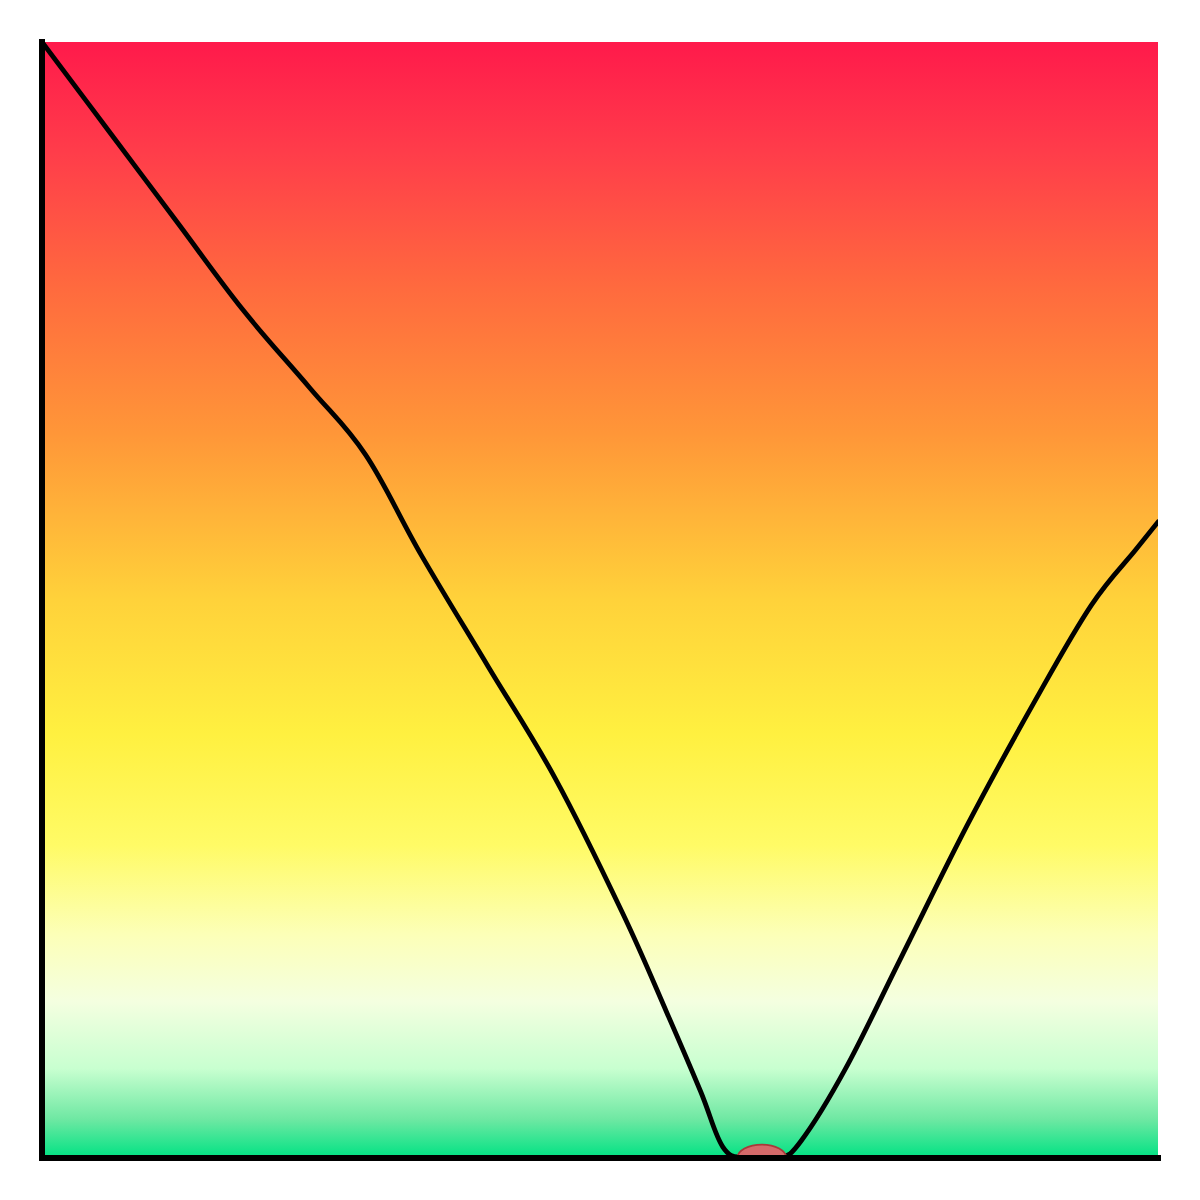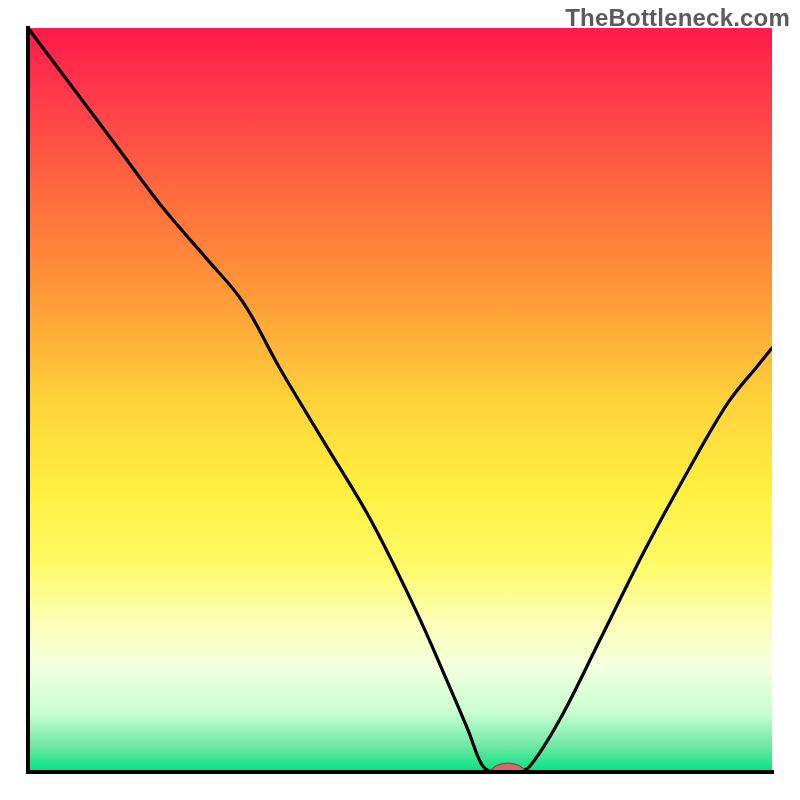--- a/index.html
+++ b/index.html
@@ -26,21 +26,20 @@
     z-index: 5;
   }
   svg.plot {
     display: block;
   }
 </style>
 </head>
 <body>
 
 <div class="chart-container">
-  <div class="watermark">TheBottleneck.com</div>
   <svg class="plot" width="800" height="800" viewBox="0 0 800 800">
     <defs>
       <linearGradient id="bg-grad" x1="0" y1="0" x2="0" y2="1">
           <stop offset="0.00%" stop-color="#ff1a4b"></stop>
           <stop offset="10.00%" stop-color="#ff3d4a"></stop>
           <stop offset="22.00%" stop-color="#ff6a3e"></stop>
           <stop offset="35.00%" stop-color="#ff9638"></stop>
           <stop offset="50.00%" stop-color="#ffd23a"></stop>
           <stop offset="62.00%" stop-color="#fff040"></stop>
           <stop offset="72.00%" stop-color="#fffb66"></stop>

